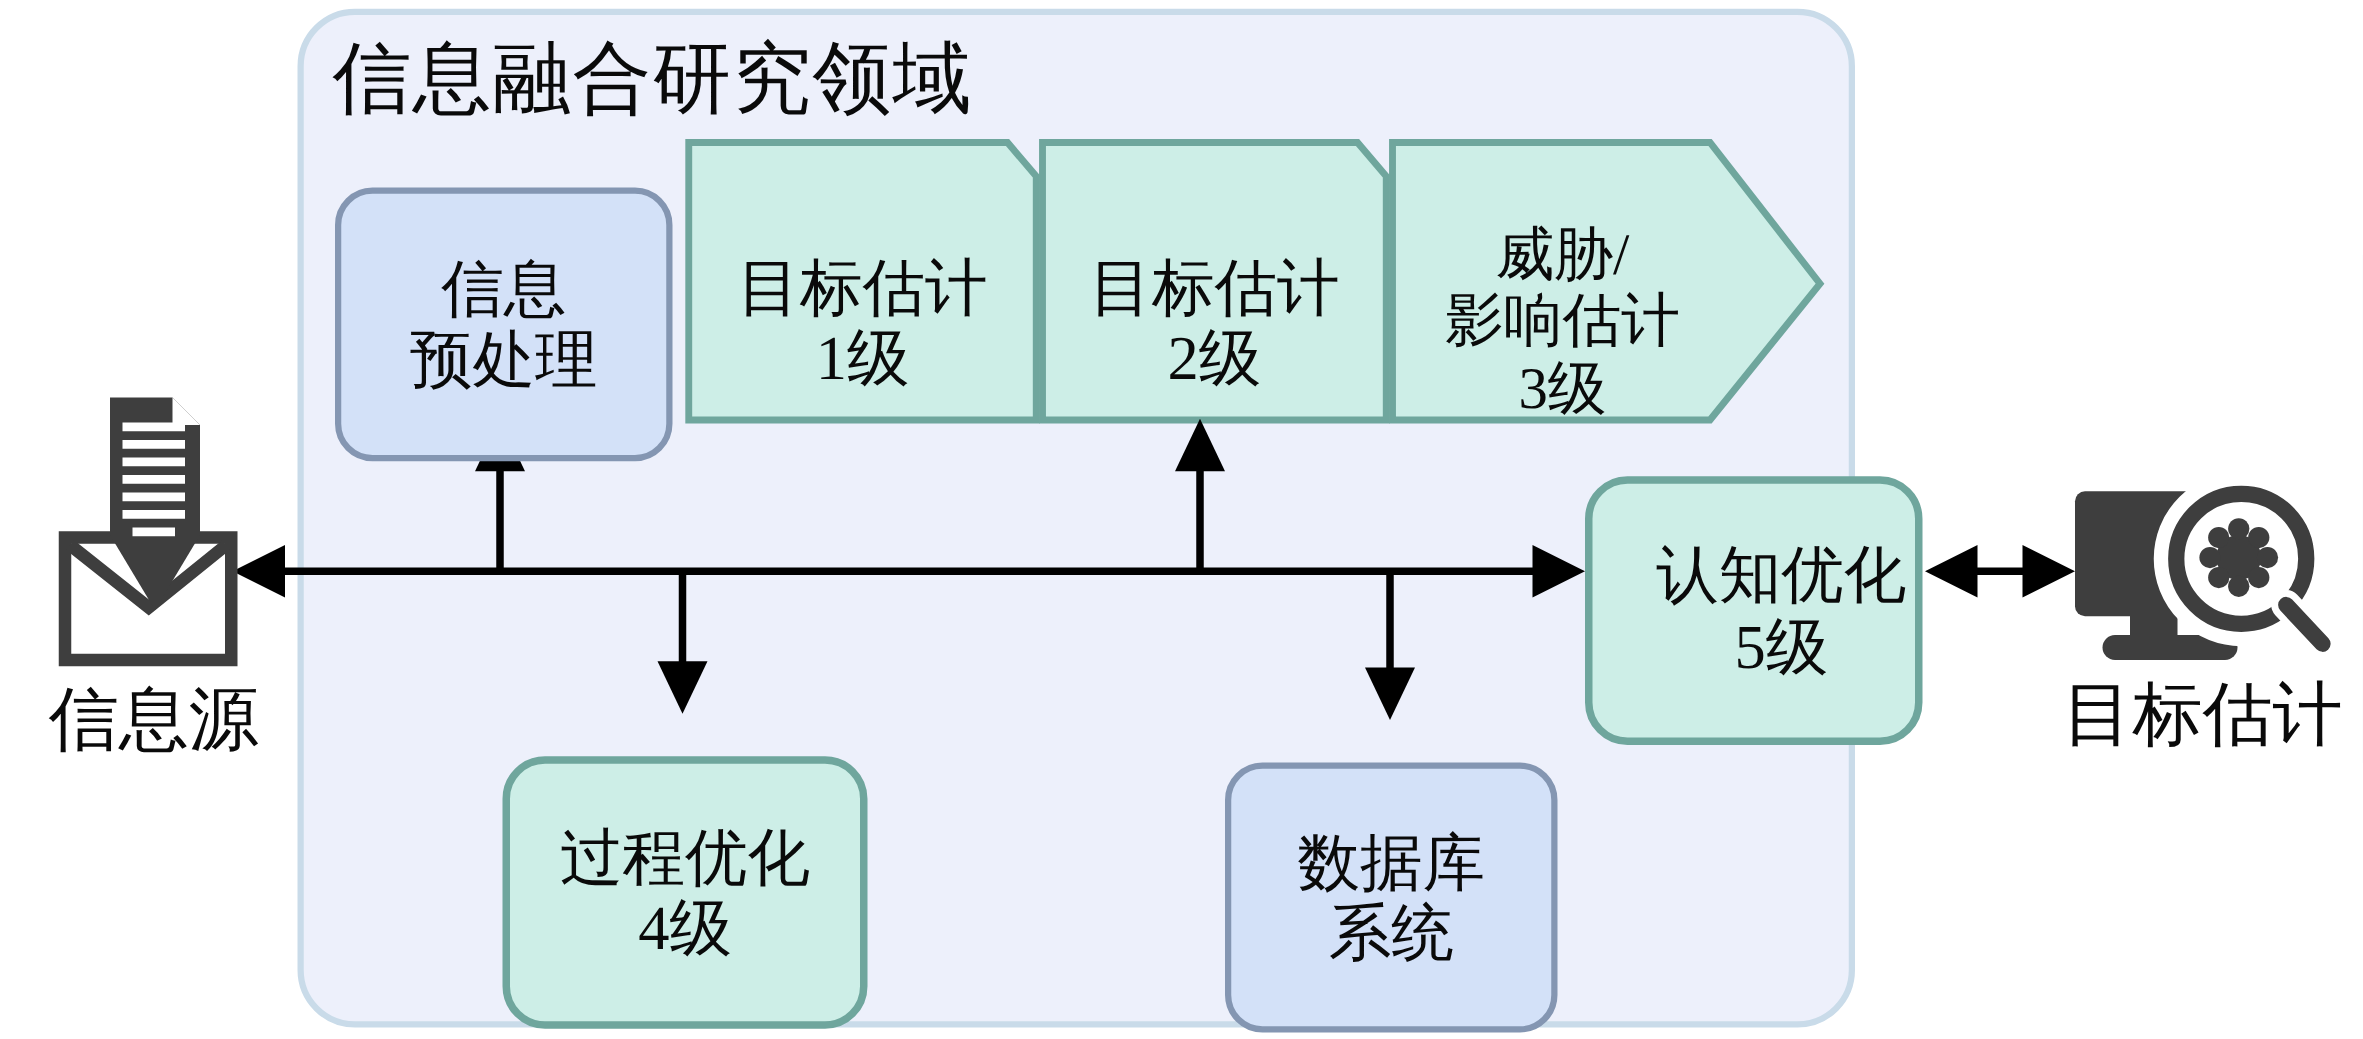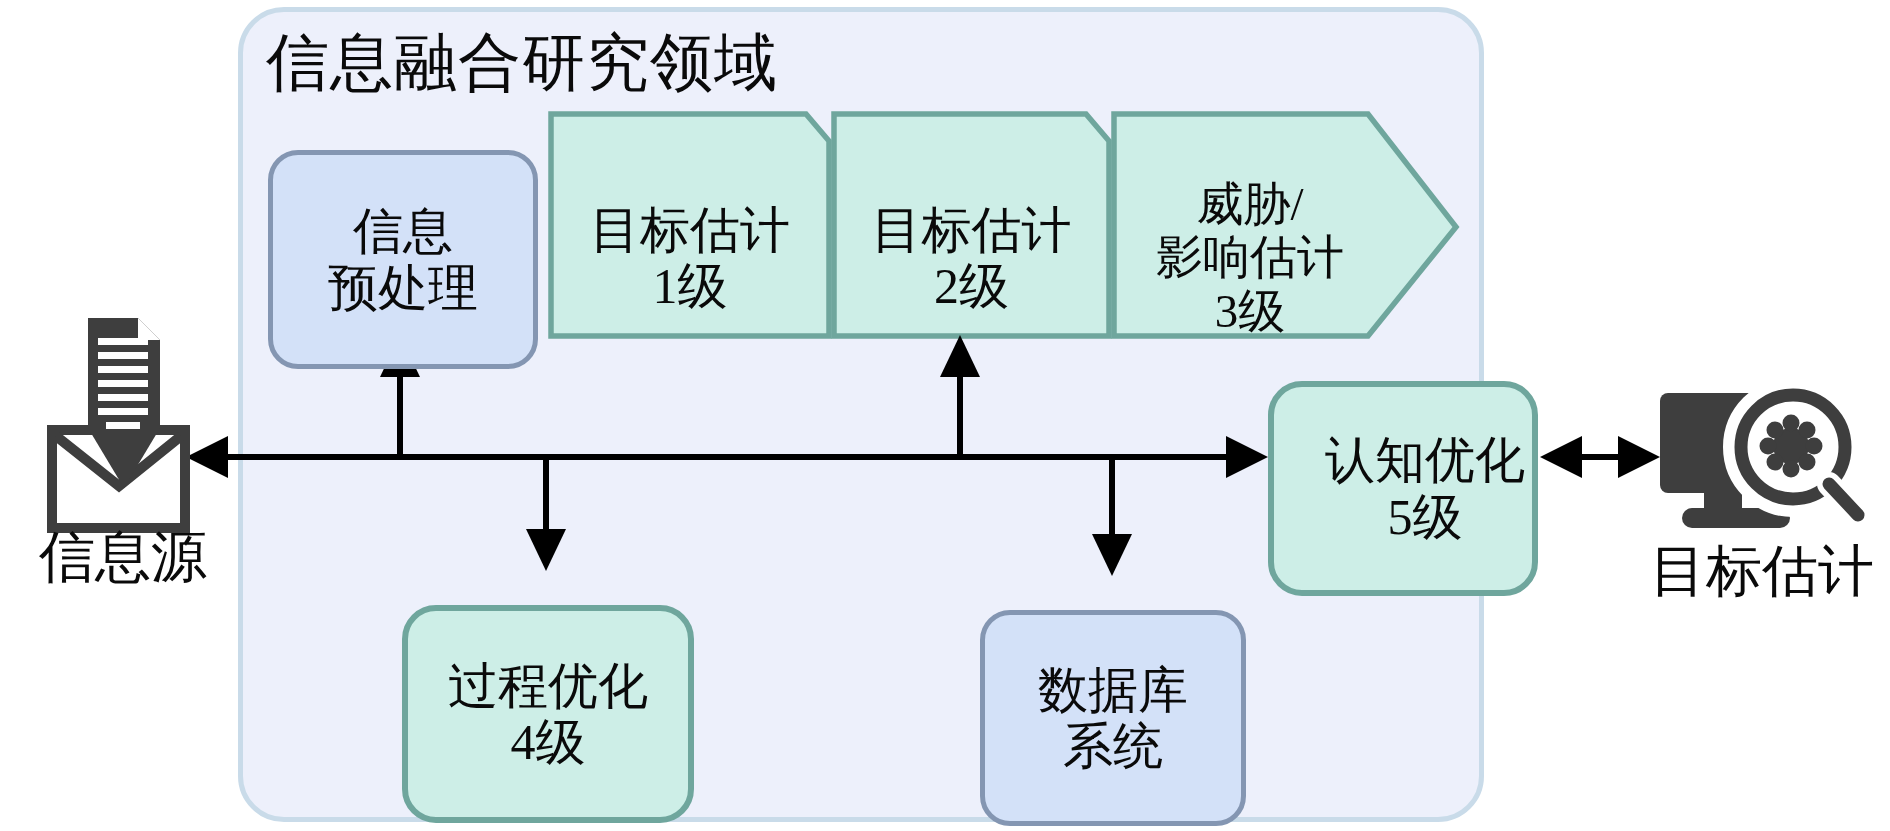--- a/index.html
+++ b/index.html
@@ -149,17 +149,17 @@
     <span class="label">目标估计
 2级</span>
   </div>
 
   <div class="node chevron-text f47" style="left:1114px;top:114px;width:272px;height:222px;">
     <span class="label">威胁/
 影响估计
 3级</span>
   </div>
 
-  <div class="ext-label" style="left:18px;top:520px;width:210px;">信息源</div>
+  <div class="ext-label" style="left:18px;top:538px;width:210px;">信息源</div>
 
   <div class="ext-label" style="left:1634px;top:534px;width:256px;">目标估计</div>
 
 </div>
 
 </body></html>

